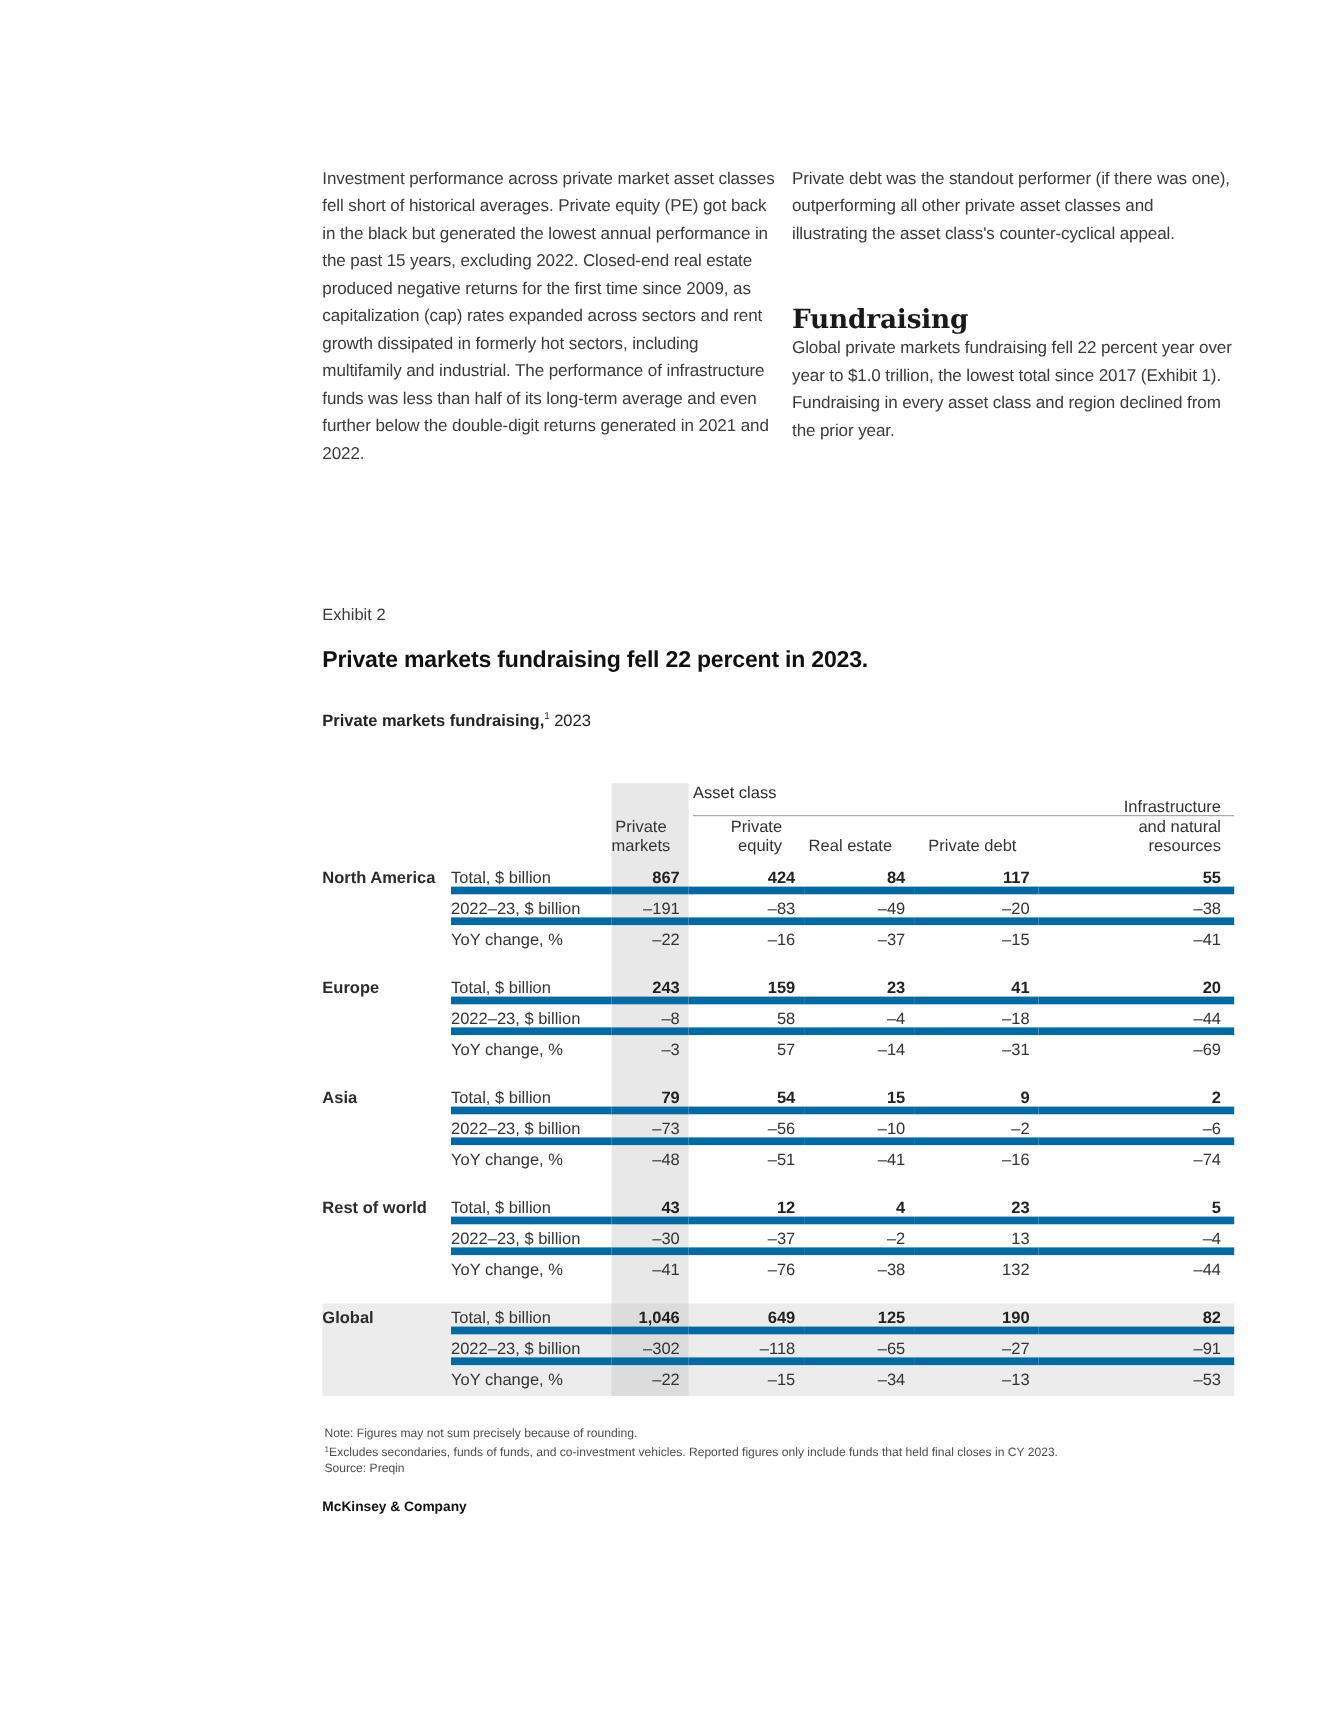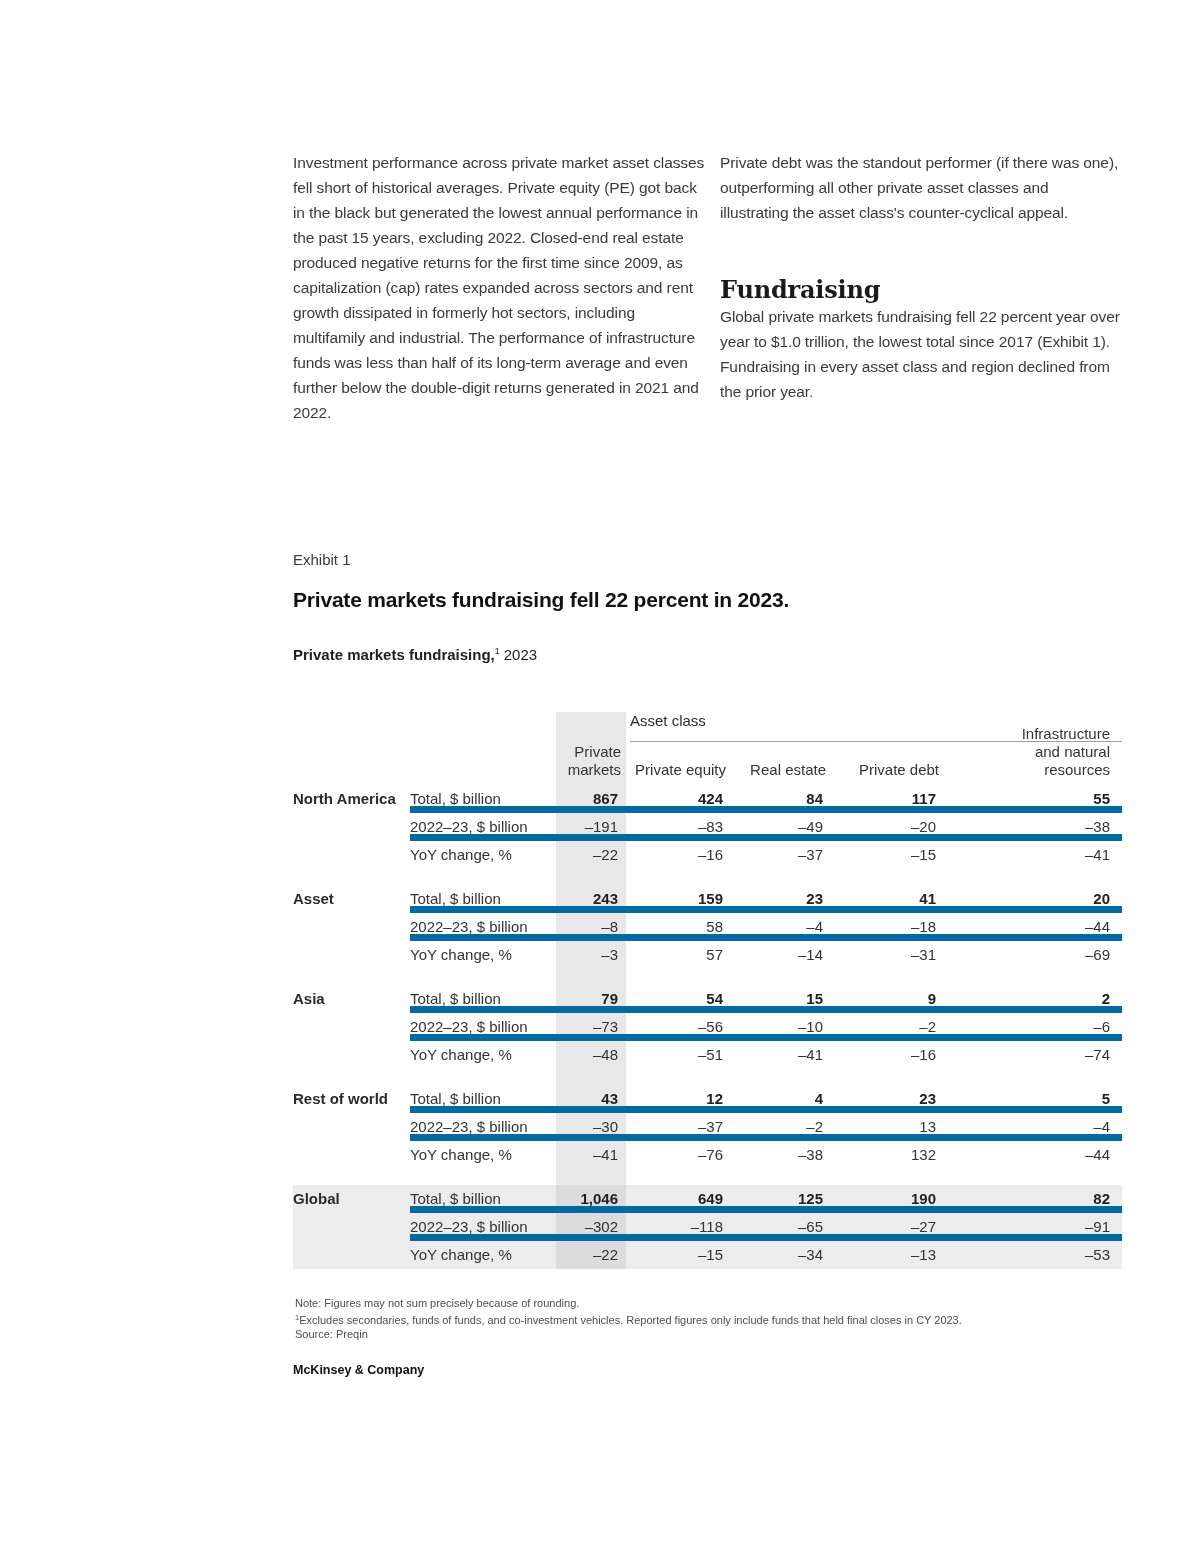--- a/index.html
+++ b/index.html
@@ -52,21 +52,21 @@
   .group-rule  { position:absolute; left:337px; top:29px; width:492px; border-top:1px solid #a0a0a0; }
 
   .thead {
     display:grid;
     grid-template-columns:117px 146px 70px 105px 100px 113px 178px;
     height:73px;
     margin-top:29px;
     align-items:end;
     padding-bottom:6px;
   }
-  .hc { text-align:right; font-size:15px; line-height:18px; color:#333; padding-right:5px; }
+  .hc { text-align:right; font-size:15px; line-height:18px; color:#333; padding-right:20px; }
   .hc.infra { padding-right:12px; }
   .hc.infra span { display:inline-block; max-width:98px; }
 
   .tblock { margin-top:16px; }
   .tblock.first { margin-top:0; }
   .trow {
     display:grid;
     grid-template-columns:117px 146px 70px 105px 100px 113px 178px;
     height:28px;
   }
@@ -91,21 +91,21 @@
 
   <div class="col-left">
     <p class="body-p">Investment performance across private market asset classes fell short of historical averages. Private equity (PE) got back in the black but generated the lowest annual performance in the past 15 years, excluding 2022. Closed-end real estate produced negative returns for the first time since 2009, as capitalization (cap) rates expanded across sectors and rent growth dissipated in formerly hot sectors, including multifamily and industrial. The performance of infrastructure funds was less than half of its long-term average and even further below the double-digit returns generated in 2021 and 2022.</p>
   </div>
   <div class="col-right">
     <p class="body-p">Private debt was the standout performer (if there was one), outperforming all other private asset classes and illustrating the asset class's counter-cyclical appeal.</p>
     <h2 class="section-head">Fundraising</h2>
     <p class="body-p after-head">Global private markets fundraising fell 22 percent year over year to $1.0 trillion, the lowest total since 2017 (Exhibit 1). Fundraising in every asset class and region declined from the prior year.</p>
   </div>
 
-  <div class="exhibit-label">Exhibit 1</div>
+  <div class="exhibit-label">Exhibit 2</div>
   <div class="exhibit-title">Private markets fundraising fell 22 percent in 2023.</div>
   <div class="exhibit-subtitle">
     <span class="bld">Private markets fundraising,</span><sup>1</sup><span class="rest">2023</span>
   </div>
 
   <div class="table-wrap">
     <div class="band-col"></div>
     <div class="band-global"></div>
     <div class="band-global-col"></div>
 
@@ -148,21 +148,21 @@
           <div class="c num">–22</div>
           <div class="c num">–16</div>
           <div class="c num">–37</div>
           <div class="c num">–15</div>
           <div class="c num infra">–41</div>
         </div>
       </div>
 
       <div class="tblock">
         <div class="trow bb">
-          <div class="c region">Asset</div>
+          <div class="c region">Europe</div>
           <div class="c metric">Total, $ billion</div>
           <div class="c num b">243</div>
           <div class="c num b">159</div>
           <div class="c num b">23</div>
           <div class="c num b">41</div>
           <div class="c num b infra">20</div>
         </div>
         <div class="trow bb">
           <div class="c region"></div>
           <div class="c metric">2022–23, $ billion</div>

